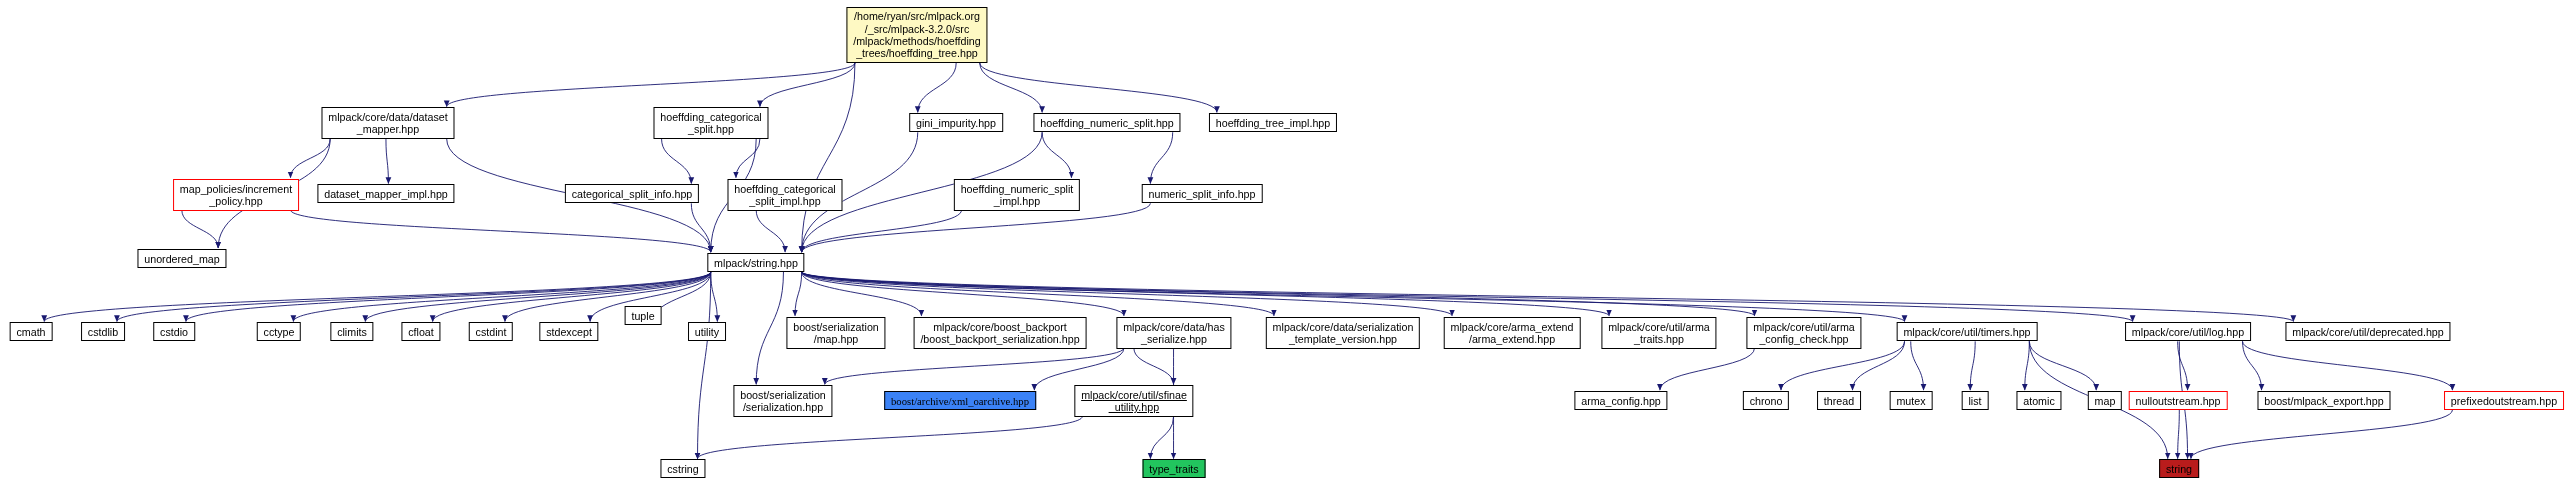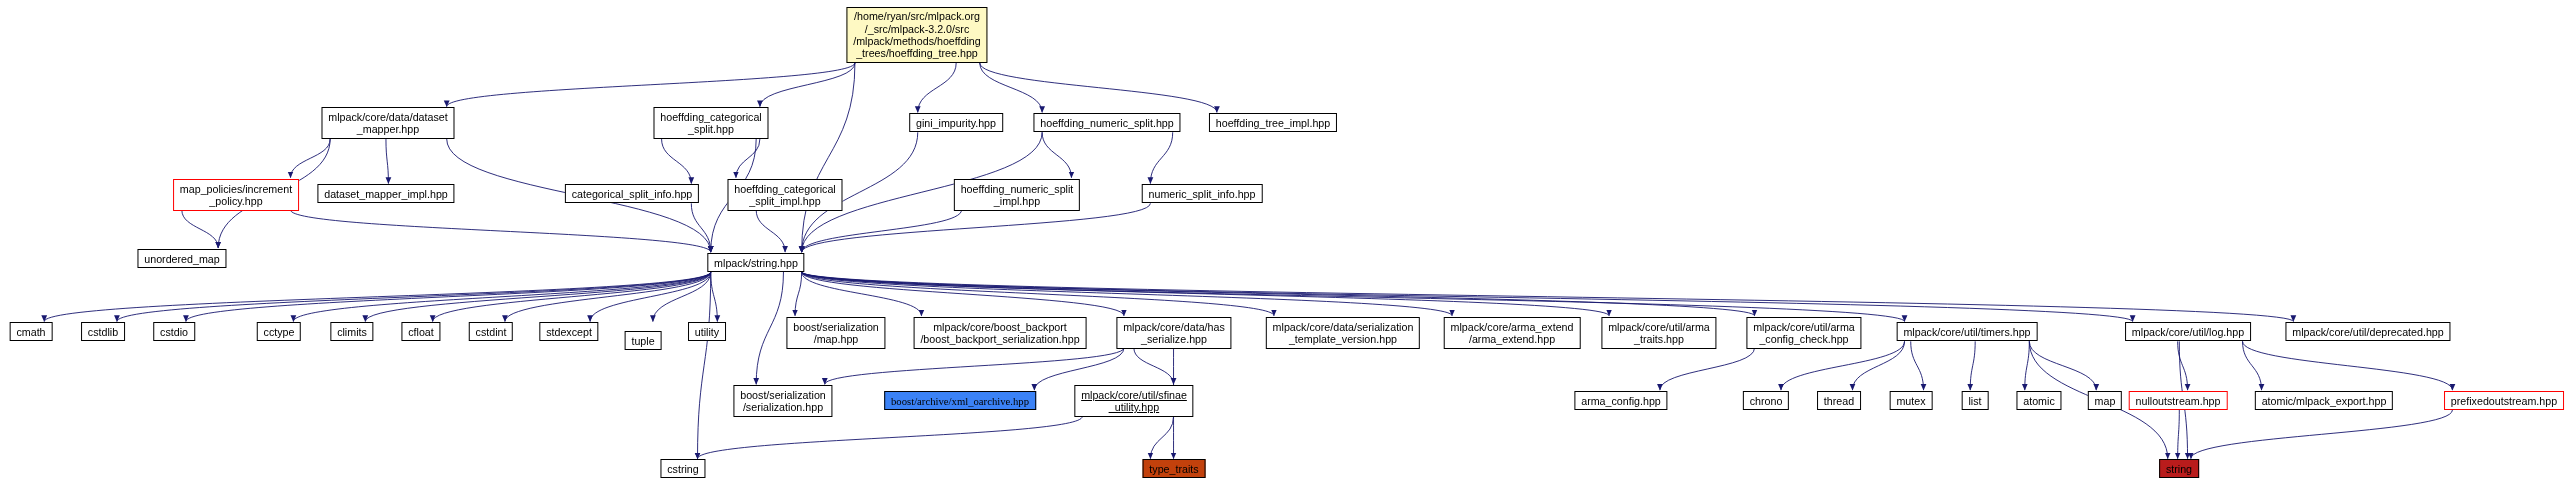--- a/index.html
+++ b/index.html
@@ -189,21 +189,21 @@
       </div>
       <div class="node kind-system" style="background: rgb(255, 255, 255); border-color: rgb(0, 0, 0); color: rgb(0, 0, 0); left: 421px; top: 322px;">
         <div class="node-line">cfloat</div>
       </div>
       <div class="node kind-system" style="background: rgb(255, 255, 255); border-color: rgb(0, 0, 0); color: rgb(0, 0, 0); left: 491px; top: 322px;">
         <div class="node-line">cstdint</div>
       </div>
       <div class="node kind-system" style="background: rgb(255, 255, 255); border-color: rgb(0, 0, 0); color: rgb(0, 0, 0); left: 569px; top: 322px;">
         <div class="node-line">stdexcept</div>
       </div>
-      <div class="node kind-system" style="background: rgb(255, 255, 255); border-color: rgb(0, 0, 0); color: rgb(0, 0, 0); left: 643px; top: 331px;">
+      <div class="node kind-system" style="background: rgb(255, 255, 255); border-color: rgb(0, 0, 0); color: rgb(0, 0, 0); left: 643px; top: 306px;">
         <div class="node-line">tuple</div>
       </div>
       <div class="node kind-system" style="background: rgb(255, 255, 255); border-color: rgb(0, 0, 0); color: rgb(0, 0, 0); left: 707px; top: 322px;">
         <div class="node-line">utility</div>
       </div>
       <div class="node kind-external" style="background: rgb(255, 255, 255); border-color: rgb(0, 0, 0); color: rgb(0, 0, 0); left: 836px; top: 317px;">
         <div class="node-line">boost/serialization</div>
         <div class="node-line">/map.hpp</div>
       </div>
       <div class="node kind-file" style="background: rgb(255, 255, 255); border-color: rgb(0, 0, 0); color: rgb(0, 0, 0); left: 1000px; top: 317px;">
@@ -268,29 +268,29 @@
       <div class="node kind-system" style="background: rgb(255, 255, 255); border-color: rgb(0, 0, 0); color: rgb(0, 0, 0); left: 2039px; top: 391px;">
         <div class="node-line">atomic</div>
       </div>
       <div class="node kind-system" style="background: rgb(255, 255, 255); border-color: rgb(0, 0, 0); color: rgb(0, 0, 0); left: 2105px; top: 391px;">
         <div class="node-line">map</div>
       </div>
       <div class="node kind-truncated" style="background: rgb(255, 255, 255); border-color: rgb(255, 0, 0); color: rgb(0, 0, 0); left: 2178px; top: 391px;">
         <div class="node-line">nulloutstream.hpp</div>
       </div>
       <div class="node kind-external" style="background: rgb(255, 255, 255); border-color: rgb(0, 0, 0); color: rgb(0, 0, 0); left: 2324px; top: 391px;">
-        <div class="node-line">atomic/mlpack_export.hpp</div>
+        <div class="node-line">boost/mlpack_export.hpp</div>
       </div>
       <div class="node kind-truncated" style="background: rgb(255, 255, 255); border-color: rgb(255, 0, 0); color: rgb(0, 0, 0); left: 2504px; top: 391px;">
         <div class="node-line">prefixedoutstream.hpp</div>
       </div>
       <div class="node kind-system" style="background: rgb(255, 255, 255); border-color: rgb(0, 0, 0); color: rgb(0, 0, 0); left: 683px; top: 459px;">
         <div class="node-line">cstring</div>
       </div>
-      <div class="node kind-system" style="background: #c2410c; border-color: rgb(0, 0, 0); color: rgb(0, 0, 0); left: 1174px; top: 459px;">
+      <div class="node kind-system" style="background: #22c55e; border-color: rgb(0, 0, 0); color: rgb(0, 0, 0); left: 1174px; top: 459px;">
         <div class="node-line">type_traits</div>
       </div>
       <div class="node kind-system" style="background: #b91c1c; border-color: rgb(0, 0, 0); color: rgb(0, 0, 0); left: 2179px; top: 459px; text-align: center;">
         <div class="node-line">string</div>
       </div>
     </div>
 </div>
 
 
 </body></html>

